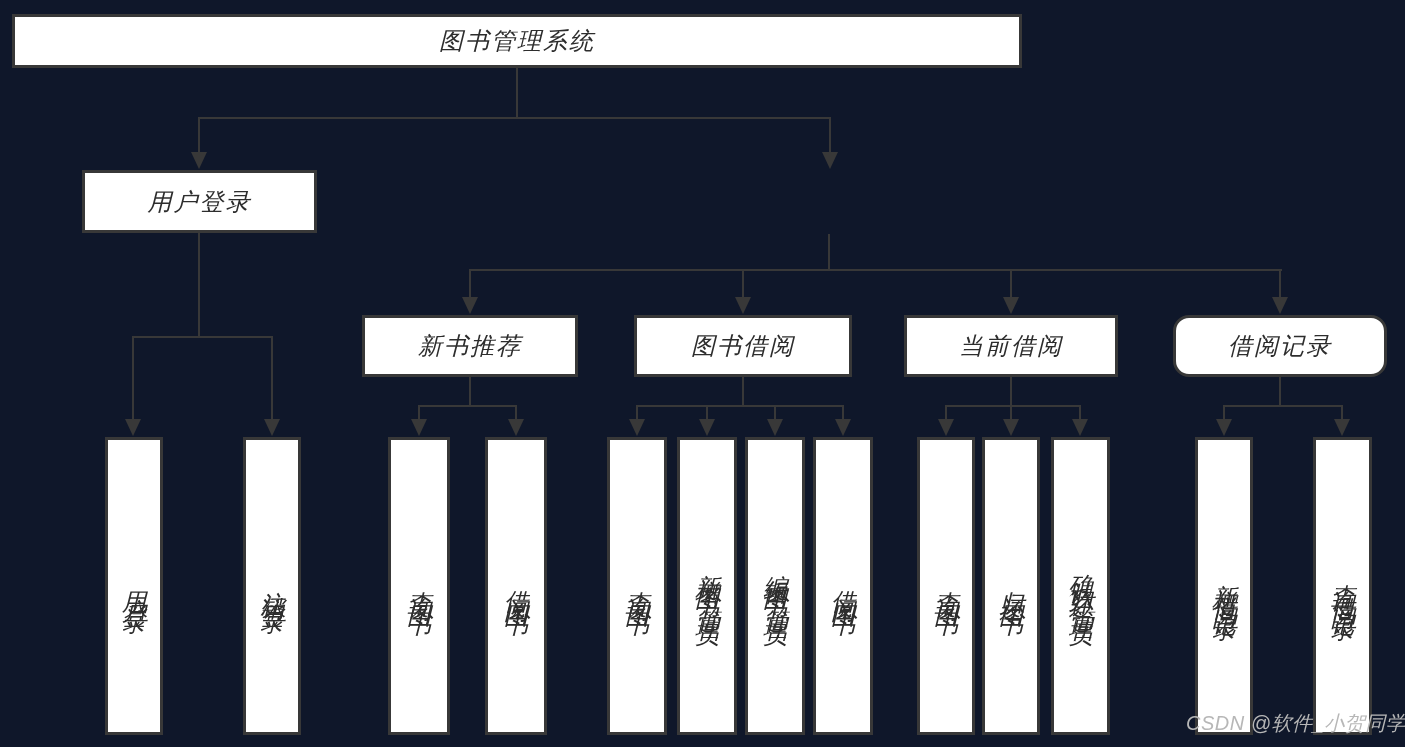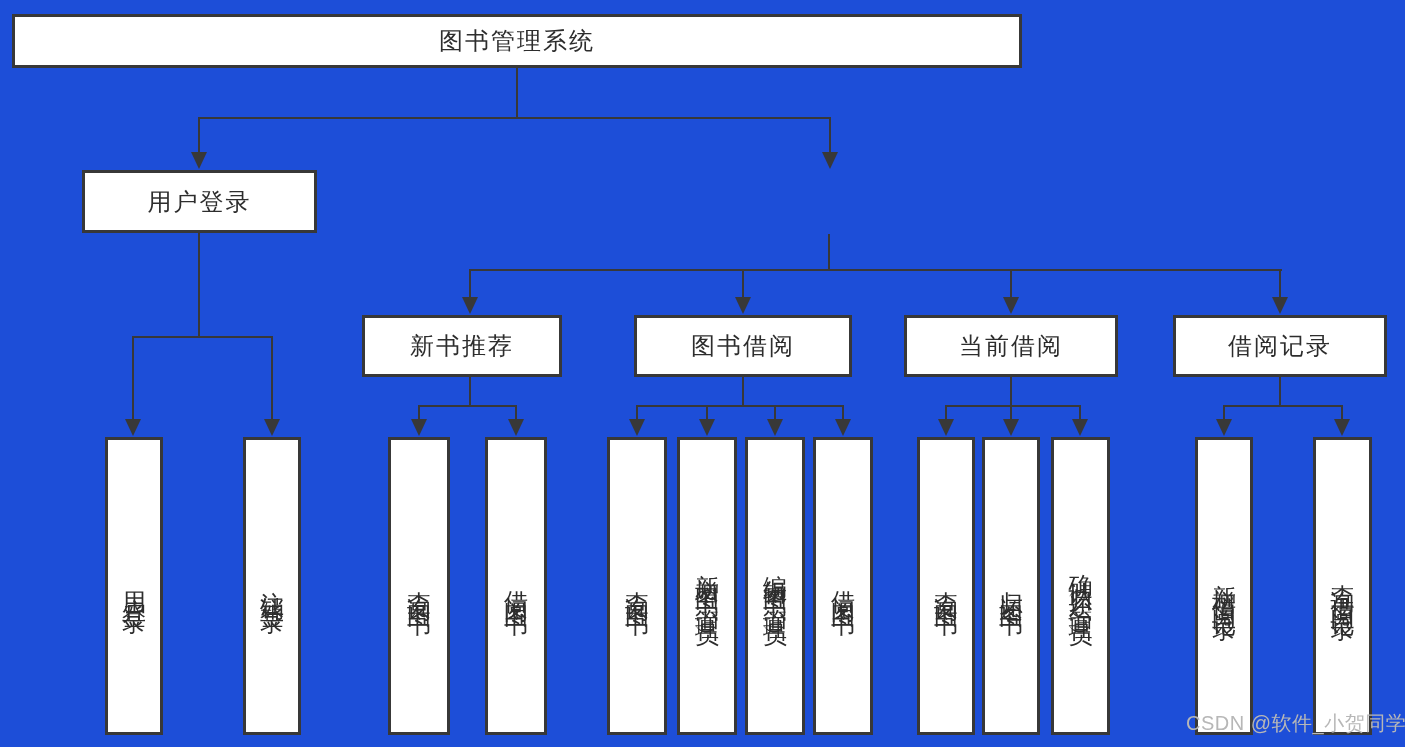--- a/index.html
+++ b/index.html
@@ -1,18 +1,18 @@
 <!DOCTYPE html>
 <html><head>
 <meta charset="utf-8">
 <style>
   html,body{margin:0;padding:0;background:#ffffff;}
   #canvas{
-    position:relative;width:1405px;height:747px;background:#1d4ed8;
-    font-family:"Liberation Sans","DejaVu Sans",sans-serif;overflow:hidden;
+    position:relative;width:1405px;height:747px;background:#0f172a;
+    font-family:"Liberation Sans","DejaVu Sans",sans-serif;overflow:hidden;font-style:italic;
   }
   .box{
     position:absolute;box-sizing:border-box;background:#ffffff;
     border:3px solid #383838;color:#2d2d2d;
     display:flex;align-items:center;justify-content:center;
   }
   .hbox{font-size:24px;letter-spacing:2px;}
   .vbox{
     writing-mode:vertical-rl;text-orientation:mixed;
     font-size:24px;letter-spacing:7px;line-height:1;
@@ -55,24 +55,24 @@
   <div class="line" style="left:469px;top:269px;width:813px;height:2px;"></div>
   <div class="line" style="left:469px;top:269px;width:2px;height:30px;"></div>
   <div class="line" style="left:742px;top:269px;width:2px;height:30px;"></div>
   <div class="line" style="left:1010px;top:269px;width:2px;height:30px;"></div>
   <div class="line" style="left:1279px;top:269px;width:2px;height:30px;"></div>
   <div class="arrow" style="left:462px;top:297px;"></div>
   <div class="arrow" style="left:735px;top:297px;"></div>
   <div class="arrow" style="left:1003px;top:297px;"></div>
   <div class="arrow" style="left:1272px;top:297px;"></div>
 
-  <div class="box hbox" style="left:362px;top:315px;width:200px;height:62px;">新书推荐</div>
+  <div class="box hbox" style="left:362px;top:315px;width:216px;height:62px;">新书推荐</div>
   <div class="box hbox" style="left:904px;top:315px;width:214px;height:62px;">当前借阅</div>
   <div class="box hbox" style="left:634px;top:315px;width:218px;height:62px;">图书借阅</div>
-  <div class="box hbox" style="left:1173px;top:315px;width:214px;height:62px;">借阅记录</div>
+  <div class="box hbox" style="left:1173px;top:315px;width:214px;height:62px;border-radius:16px;">借阅记录</div>
 
   <div class="line" style="left:469px;top:377px;width:2px;height:30px;"></div>
   <div class="line" style="left:418px;top:405px;width:99px;height:2px;"></div>
   <div class="line" style="left:418px;top:405px;width:2px;height:16px;"></div>
   <div class="line" style="left:515px;top:405px;width:2px;height:16px;"></div>
   <div class="arrow" style="left:411px;top:419px;"></div>
   <div class="arrow" style="left:508px;top:419px;"></div>
 
   <div class="line" style="left:742px;top:377px;width:2px;height:30px;"></div>
   <div class="line" style="left:636px;top:405px;width:208px;height:2px;"></div>

